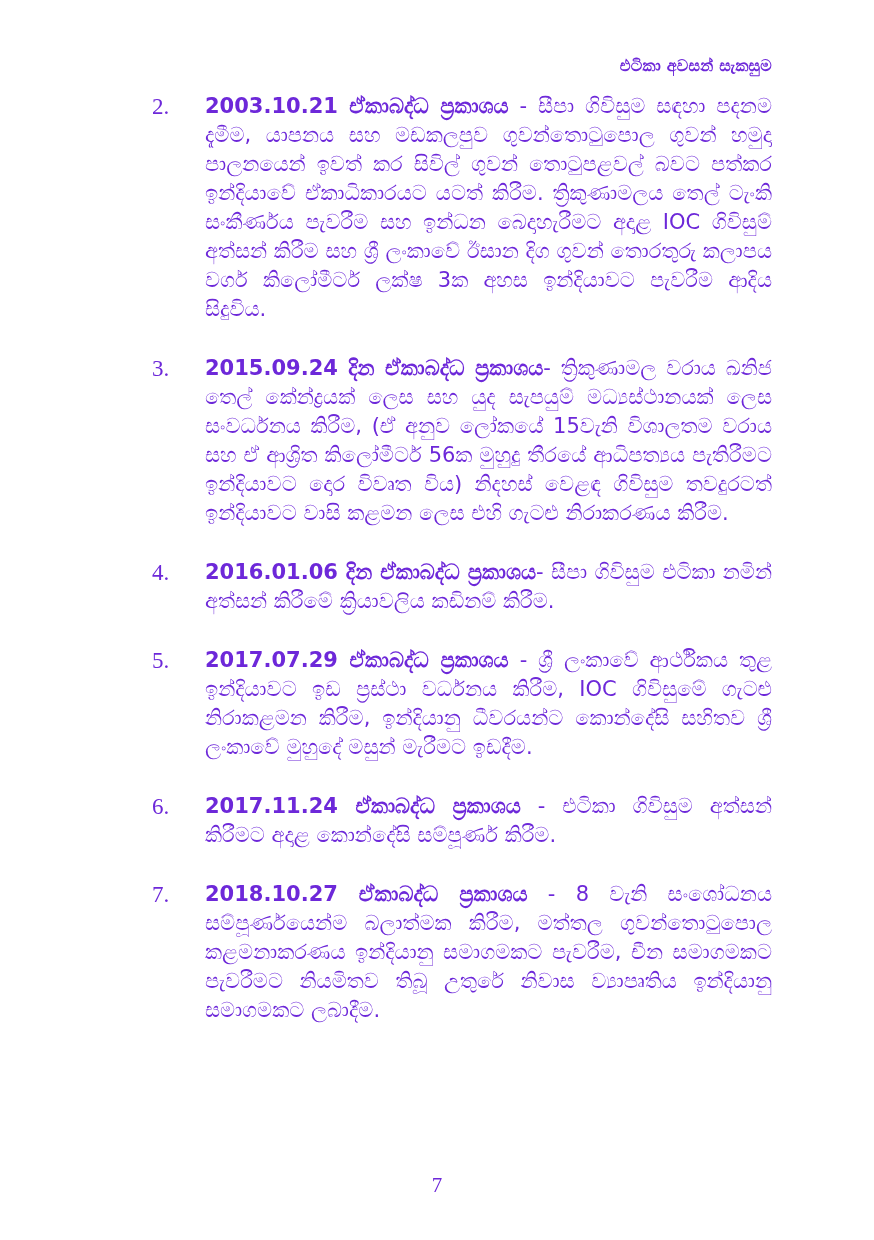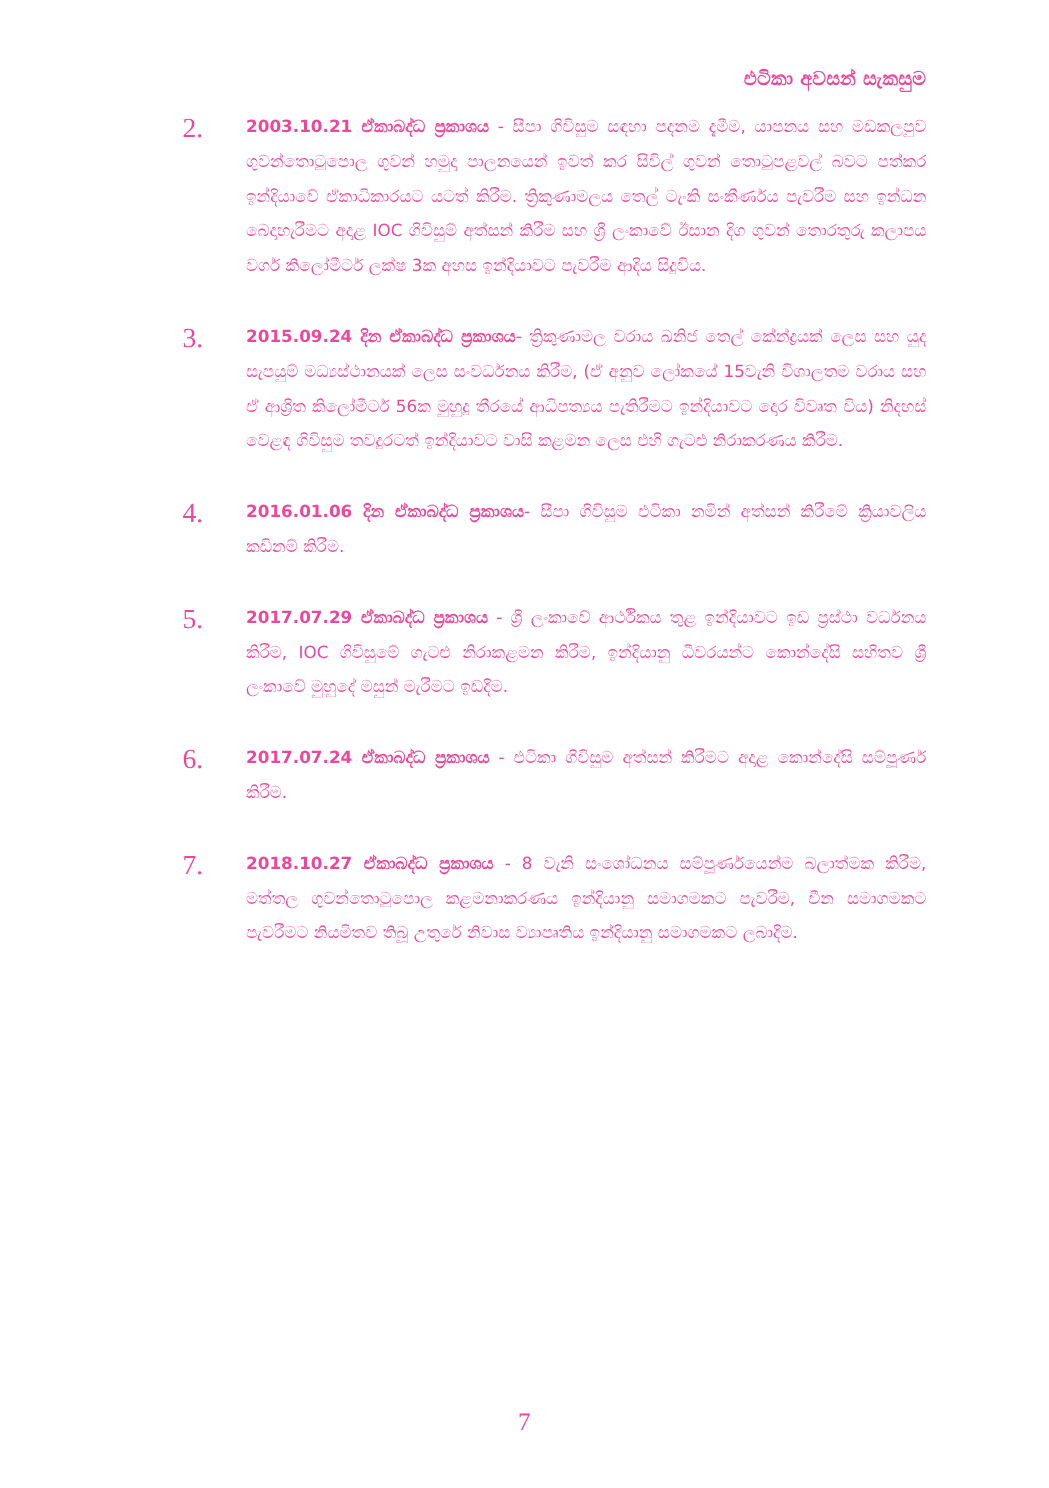--- a/index.html
+++ b/index.html
@@ -2,21 +2,21 @@
 <html lang="si"><head>
 <meta charset="utf-8">
 <style>
   html, body { margin: 0; padding: 0; background: #e8e8e8; }
   .page {
     position: relative;
     width: 874px;
     height: 1240px;
     margin: 0 auto;
     background: #ffffff;
-    color: #ec4899;
+    color: #6d28d9;
     font-family: "DejaVu Sans", sans-serif;
     overflow: hidden;
   }
   .running-header {
     position: absolute;
     top: 56px;
     right: 102px;
     font-size: 16px;
     font-weight: bold;
     letter-spacing: 0.2px;
@@ -36,21 +36,21 @@
   .item:last-child { margin-bottom: 0; }
   .num {
     flex: none;
     width: 53px;
     font-family: "Liberation Serif", serif;
     font-size: 23px;
     line-height: 29px;
   }
   .txt {
     flex: 1;
-    font-size: 14px;
+    font-size: 21px;
     line-height: 29px;
     text-align: justify;
     text-justify: inter-word;
   }
   .hd { font-weight: bold; }
   .page-number {
     position: absolute;
     bottom: 42px;
     left: 0;
     right: 0;
@@ -83,21 +83,21 @@
       <div class="txt"><span class="hd">2016.01.06 දින ඒකාබද්ධ ප්‍රකාශය</span><span>- සීපා ගිවිසුම එටිකා නමින් අත්සන් කිරීමේ ක්‍රියාවලිය කඩිනම් කිරීම.</span></div>
     </div>
 
     <div class="item">
       <div class="num">5.</div>
       <div class="txt"><span class="hd">2017.07.29 ඒකාබද්ධ ප්‍රකාශය</span><span> - ශ්‍රී ලංකාවේ ආර්ථිකය තුළ ඉන්දියාවට ඉඩ ප්‍රස්ථා වර්ධනය කිරීම, IOC ගිවිසුමේ ගැටළු නිරාකළමන කිරීම, ඉන්දියානු ධීවරයන්ට කොන්දේසි සහිතව ශ්‍රී ලංකාවේ මුහුදේ මසුන් මැරීමට ඉඩදීම.</span></div>
     </div>
 
     <div class="item">
       <div class="num">6.</div>
-      <div class="txt"><span class="hd">2017.07.24 ඒකාබද්ධ ප්‍රකාශය</span><span> - එටිකා ගිවිසුම අත්සන් කිරීමට අදාළ කොන්දේසි සම්පූර්ණ කිරීම.</span></div>
+      <div class="txt"><span class="hd">2017.11.24 ඒකාබද්ධ ප්‍රකාශය</span><span> - එටිකා ගිවිසුම අත්සන් කිරීමට අදාළ කොන්දේසි සම්පූර්ණ කිරීම.</span></div>
     </div>
 
     <div class="item">
       <div class="num">7.</div>
       <div class="txt"><span class="hd">2018.10.27 ඒකාබද්ධ ප්‍රකාශය</span><span> - 8 වැනි සංශෝධනය සම්පූර්ණයෙන්ම බලාත්මක කිරීම, මත්තල ගුවන්තොටුපොල කළමනාකරණය ඉන්දියානු සමාගමකට පැවරීම, චීන සමාගමකට පැවරීමට නියමිතව තිබූ උතුරේ නිවාස ව්‍යාපෘතිය ඉන්දියානු සමාගමකට ලබාදීම.</span></div>
     </div>
 
   </main>
 
   <div class="page-number">7</div>

